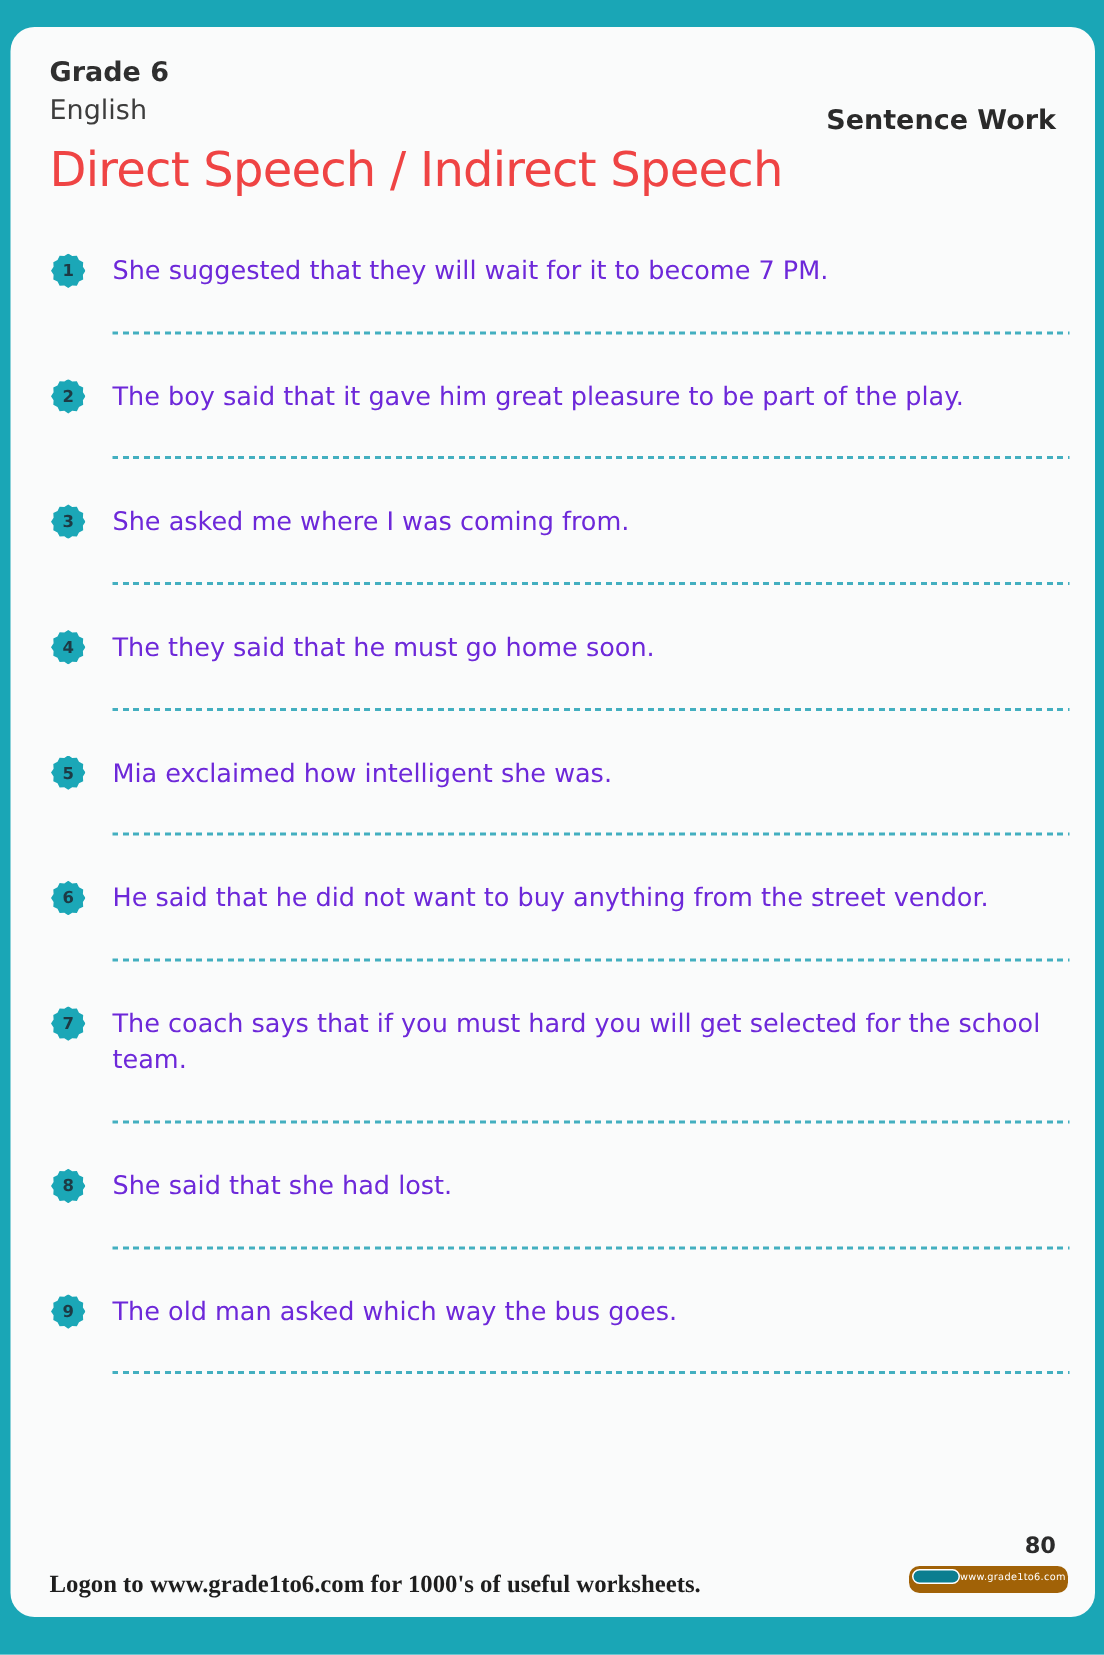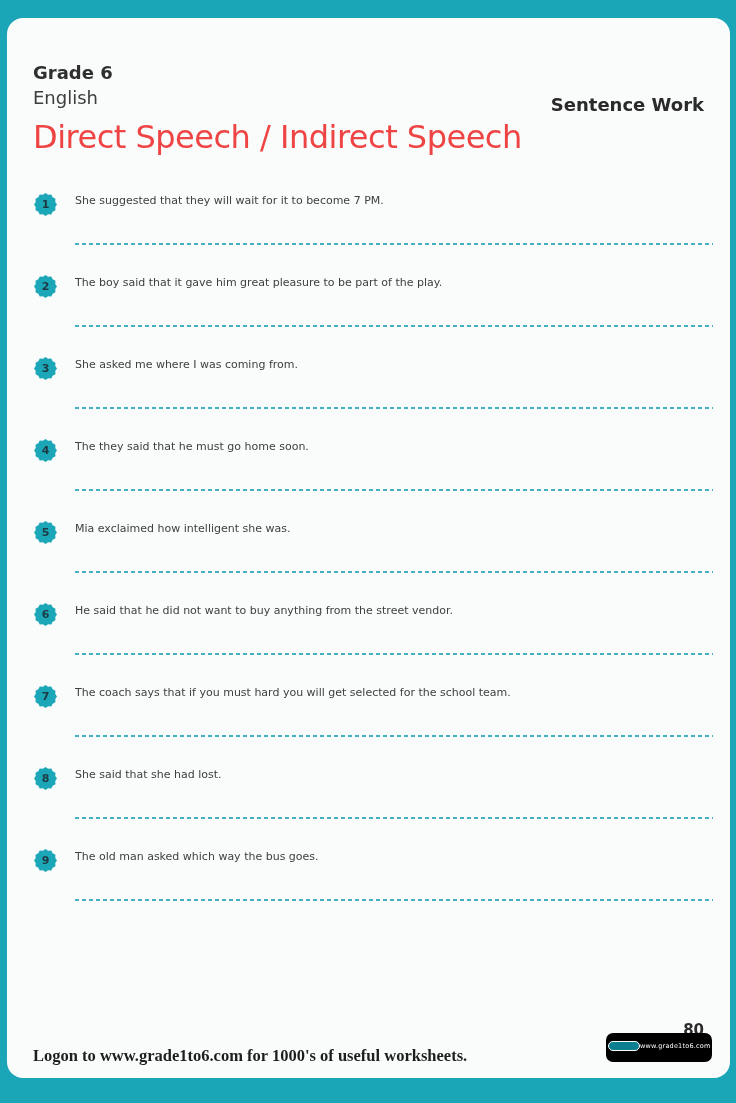--- a/index.html
+++ b/index.html
@@ -3,48 +3,48 @@
 <meta charset="utf-8">
 <style>
   * { margin:0; padding:0; box-sizing:border-box; }
   html,body { width:736px; height:1103px; }
   body { font-family:"DejaVu Sans", sans-serif; background:#1aa6b6; position:relative; overflow:hidden; }
 
   .frame { position:absolute; inset:0; background:#1aa6b6; }
   .card  { position:absolute; left:7px; right:6px; top:18px; bottom:25px;
            background:#fafbfb; border-radius:16px; }
 
-  .header { position:relative; padding:20px 26px 0 26px;margin-top:24px; }
+  .header { position:relative; padding:20px 26px 0 26px; }
   .grade   { font-size:18px; font-weight:bold; color:#2f2f2f; }
   .subject { font-size:18px; color:#3d3d3d; margin-top:4px; }
   .section { position:absolute; right:26px; top:52px; font-size:18px; font-weight:bold; color:#2a2a2a; }
   .title   { text-align:left; font-size:32px; font-weight:normal; color:#ef4444;
              letter-spacing:-0.5px; margin-top:10px; }
   .instruction { margin:26px 0 0 26px; font-size:15.5px; font-weight:bold; color:#313131; }
 
   .list { margin:36px 17px 0 27px; }
   .qa + .qa { margin-top:29px; }
   .q-row { display:flex; align-items:flex-start; gap:18px; }
   .badge { flex:0 0 auto; width:23px; height:23px; margin-top:1px;
            background:#1ba7b7; color:#1d3a44; font-size:11px; font-weight:bold;
            display:flex; align-items:center; justify-content:center;
            clip-path:polygon(100% 50%,92.5% 61.4%,93.3% 75%,81.1% 81.1%,75% 93.3%,61.4% 92.5%,50% 100%,38.6% 92.5%,25% 93.3%,18.9% 81.1%,6.7% 75%,7.5% 61.4%,0% 50%,7.5% 38.6%,6.7% 25%,18.9% 18.9%,25% 6.7%,38.6% 7.5%,50% 0%,61.4% 7.5%,75% 6.7%,81.1% 18.9%,93.3% 25%,92.5% 38.6%); }
-  .q-text { font-size:11px; color:#404040; line-height:1.45; padding-top:1px; }
+  .q-text { font-size:17px; color:#6d28d9; line-height:1.45; padding-top:1px; }
   .dash { margin:27px 0 0 41px; height:2px;
           background:repeating-linear-gradient(90deg,#43afc0 0 4px, transparent 4px 7px); }
 
   .footer { position:absolute; left:26px; bottom:12px;
             font-family:"Liberation Serif", serif; font-weight:bold;
             font-size:16.5px; color:#1e1e1e; }
   .footer-line2 { margin-top:9px; }
 
   .pageno { position:absolute; right:26px; bottom:39px; font-size:15px; font-weight:bold; color:#2b2b2b; }
 
-  .logo-badge { position:absolute; right:18px; bottom:16px; width:106px; height:29px;
-                background:#000000; border-radius:7px; display:flex; align-items:center;
+  .logo-badge { position:absolute; right:18px; bottom:16px; width:106px; height:18px;
+                background:#a16207; border-radius:7px; display:flex; align-items:center;
                 padding:0 5px 4px 2px; }
   .logo-oval  { width:32px; height:10px; background:#0b7e90; border:1px solid #ffffff;
                 border-radius:5px; flex:0 0 auto; }
   .logo-text  { flex:1; text-align:center; font-size:6.5px; color:#ffffff; white-space:nowrap;
                 letter-spacing:0.2px; }
 </style>
 </head>
 <body>
 
 <div class="frame">

